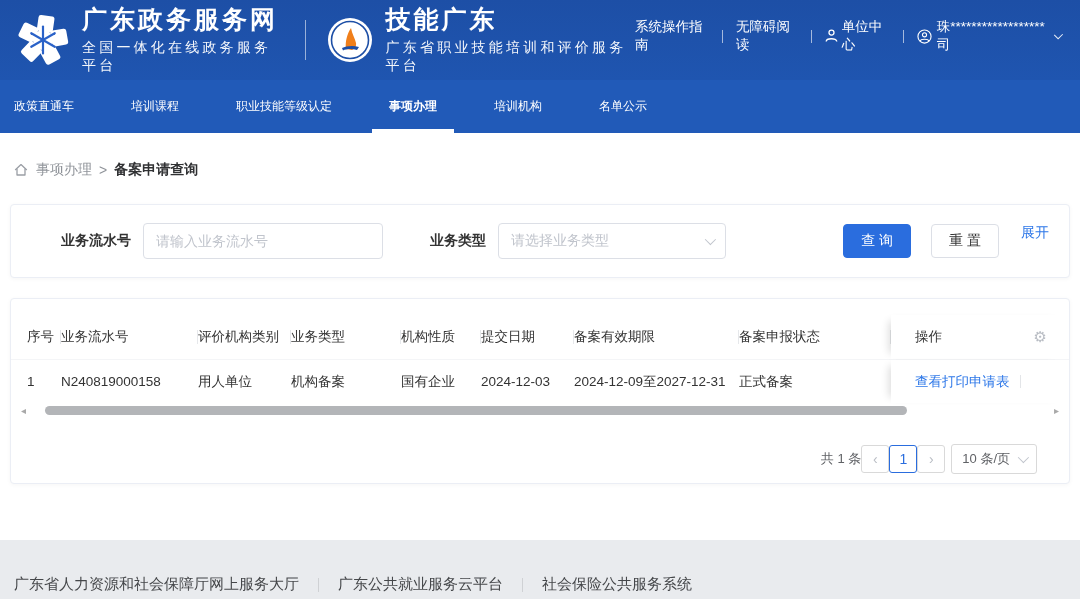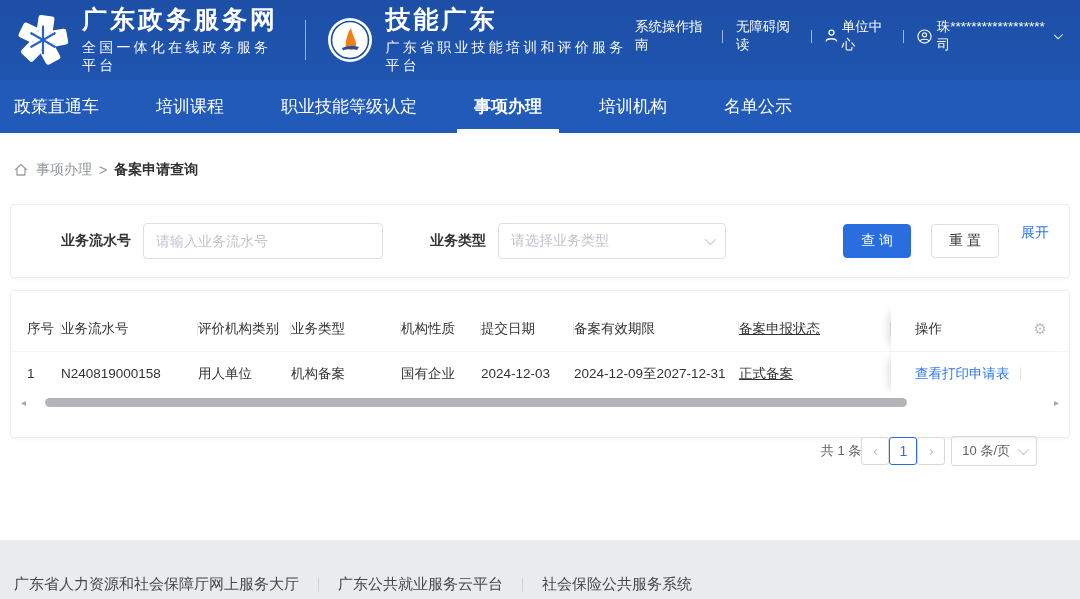--- a/index.html
+++ b/index.html
@@ -24,21 +24,21 @@
   .brand-tag{font-size:14px;letter-spacing:3.2px;margin-top:5px;opacity:.95;}
   .brand-divider{width:1px;height:40px;background:rgba(255,255,255,.55);margin:0 20px;}
   .top-links{margin-left:auto;display:flex;align-items:center;font-size:13.5px;margin-top:-8px;}
   .top-links a{color:#fff;text-decoration:none;display:flex;align-items:center;gap:4px;cursor:pointer;}
   .tl-sep{width:1px;height:13px;background:rgba(255,255,255,.6);margin:0 13px;}
   .user-menu{display:flex;align-items:center;gap:5px;cursor:pointer;}
   .chev{width:7px;height:7px;border-right:1.5px solid rgba(255,255,255,.9);
     border-bottom:1.5px solid rgba(255,255,255,.9);transform:rotate(45deg) translateY(-2px);margin-left:3px;}
   
   .mainnav{height:53px;background:var(--nav-bg);display:flex;align-items:stretch;padding-left:14px;}
-  .nav-item{color:#fff;font-size:17px;display:flex;align-items:center;position:relative;
+  .nav-item{color:#fff;font-size:12px;display:flex;align-items:center;position:relative;
     margin-right:57px;cursor:pointer;white-space:nowrap;}
   .nav-item.active{font-weight:bold;}
   .nav-item.active::after{content:"";position:absolute;left:-17px;right:-17px;bottom:0;height:4px;background:#fff;}
   
   .breadcrumb{display:flex;align-items:center;gap:7px;margin:28px 0 0 13px;font-size:14px;color:#8f9399;}
   .breadcrumb .current{color:#303133;font-weight:bold;}
   
   .card{margin:0 10px;background:#fff;border:1px solid #ebeef5;border-radius:4px;
     box-shadow:0 1px 4px rgba(0,0,0,.04);}
   .search-card{margin-top:25px;height:74px;display:flex;align-items:center;padding:0 20px 0 50px;}
@@ -52,33 +52,33 @@
   .sel-chev{width:8px;height:8px;border-right:1.5px solid #c0c4cc;border-bottom:1.5px solid #c0c4cc;
     transform:rotate(45deg) translateY(-2px);}
   .type-label{margin-left:47px;}
   .actions{margin-left:auto;display:flex;}
   .btn{height:34px;border-radius:4px;font-size:14px;padding:0 17px;cursor:pointer;
     font-family:inherit;display:flex;align-items:center;}
   .btn-primary{background:var(--accent);border:1px solid var(--accent);color:#fff;}
   .btn-plain{background:#fff;border:1px solid #dcdfe6;color:#333;margin-left:20px;}
   .expand-link{color:var(--link-blue);font-size:14px;margin-left:22px;cursor:pointer;text-decoration:none;}
   
-  .table-card{margin-top:12px;height:148px;padding-top:16px;position:relative;}
+  .table-card{margin-top:20px;height:186px;padding-top:16px;position:relative;}
   .trow{display:flex;align-items:center;height:44px;font-size:13.5px;}
   .thead{color:#333;font-weight:500;}
   .tbody{color:#333;border-top:1px solid #f4f5f7;}
   .tc{padding-right:6px;position:relative;display:flex;align-items:center;height:100%;}
   .c1{width:50px;padding-left:16px;}
   .c2{width:137px;}
   .c3{width:93px;}
   .c4{width:110px;}
   .c5{width:80px;}
   .c6{width:93px;}
   .c7{width:165px;}
-  .c8{width:152px;text-decoration:underline;}
+  .c8{width:152px;}
   .c9{flex:1;padding-left:24px;background:#fff;box-shadow:-8px 0 8px -6px rgba(0,0,0,.14);}
   .thead .tc:not(.c9)::after{content:"";position:absolute;right:0;top:15px;height:14px;width:1px;background:#e6e8eb;}
   .gear{margin-left:auto;margin-right:16px;color:#b9bdc4;font-size:15px;cursor:pointer;}
   .row-link{color:var(--link-blue);cursor:pointer;text-decoration:none;}
   .row-link-sep{width:1px;height:13px;background:#e3e5e8;margin-left:10px;}
   
   .hscroll{height:14px;margin:1px 6px 0;position:relative;}
   .hs-arrow{position:absolute;top:1px;font-size:10px;color:#a9a9a9;line-height:12px;cursor:pointer;}
   .hs-left{left:4px;}
   .hs-right{right:4px;}

